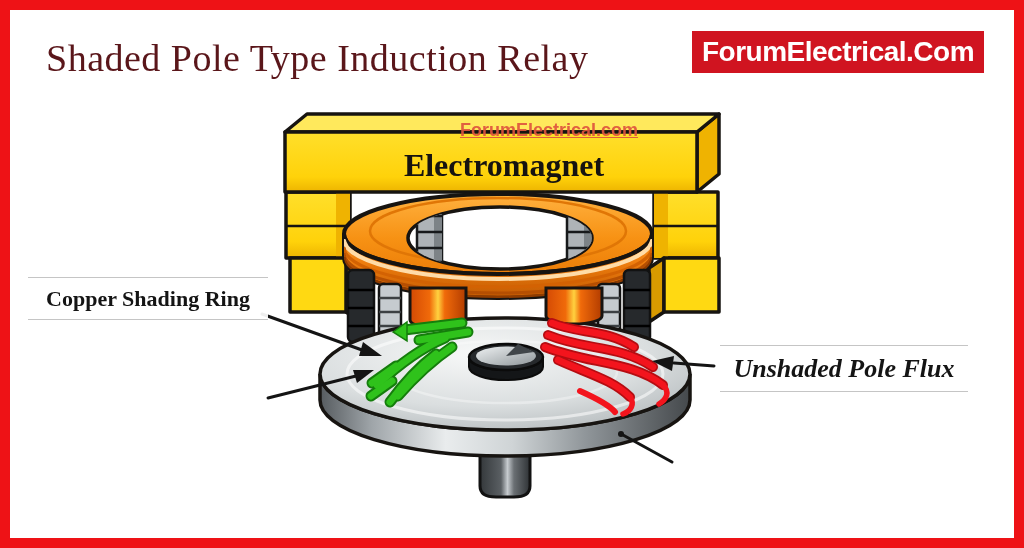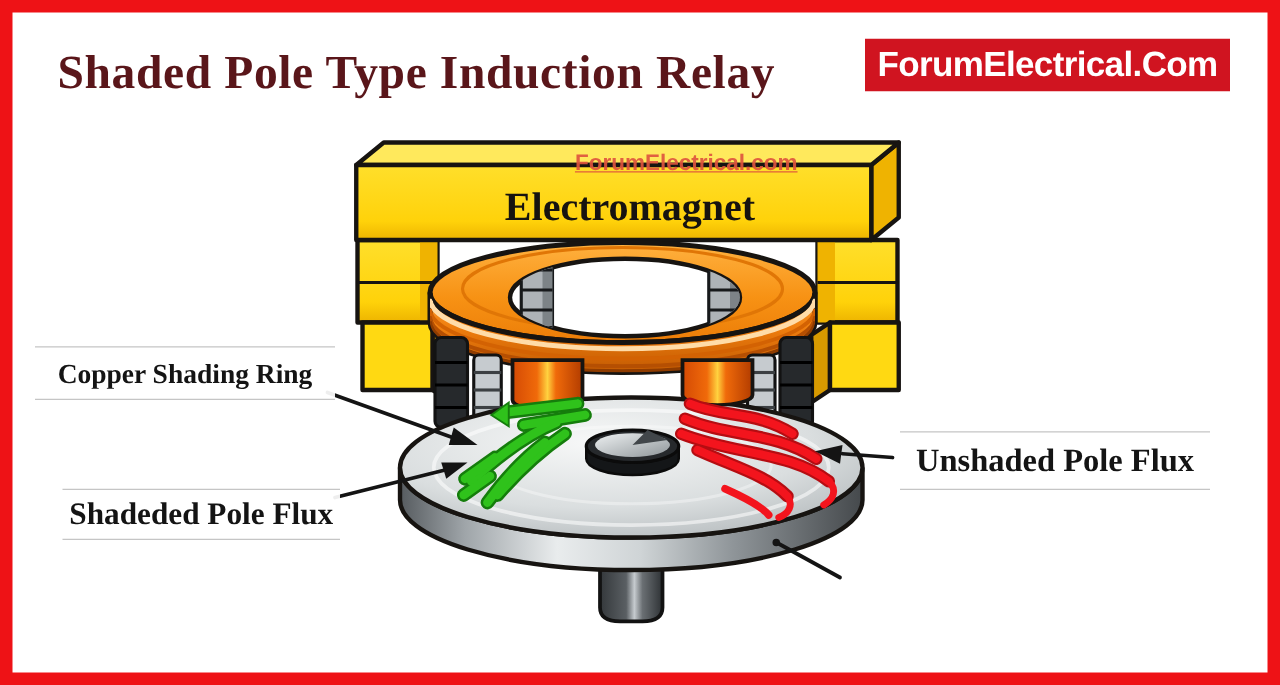--- a/index.html
+++ b/index.html
@@ -9,21 +9,21 @@
     box-sizing:border-box;
     background:#ffffff;
     border:10px solid #ee1216;
     overflow:hidden;
     font-family:"Liberation Serif", serif;
   }
   #art{position:absolute;left:-10px;top:-10px;width:1024px;height:548px;}
   .txt{position:absolute;white-space:nowrap;}
   #title{
     left:36px;top:26px;
-    font-size:38px;font-weight:bold;color:#5a161a;
+    font-size:38px;font-weight:normal;color:#5a161a;
     letter-spacing:0.5px;
   }
   #logo{
     left:682px;top:21px;width:292px;height:42px;
     background:#d01420;color:#ffffff;
     font-family:"Liberation Sans", sans-serif;
     font-weight:bold;font-size:28px;letter-spacing:-0.5px;
     display:flex;align-items:center;justify-content:center;
   }
   #watermark{
@@ -41,21 +41,21 @@
   }
   .callout{
     background:rgba(255,255,255,0.93);
     border-top:1px solid rgba(90,90,90,0.35);
     border-bottom:1px solid rgba(90,90,90,0.35);
     font-weight:bold;color:#141414;
     display:flex;align-items:center;justify-content:center;
   }
   #lbl-copper    {left:18px; top:267px;width:240px;height:41px;font-size:22px;}
   #lbl-shadeded  {left:40px; top:381px;width:222px;height:39px;font-size:25px;}
-  #lbl-unshaded  {left:710px;top:335px;width:248px;height:45px;font-size:26px;}
+  #lbl-unshaded  {left:710px;top:335px;width:248px;height:45px;font-size:26px;font-style:italic;}
   #lbl-shaded    {left:666px;top:442px;width:226px;height:40px;font-size:26px;}
 </style>
 </head>
 <body>
 
 <div id="stage">
 
   <svg id="art" viewBox="0 0 1024 548" xmlns="http://www.w3.org/2000/svg">
     <defs>
       <linearGradient id="barFace" x1="0" y1="0" x2="0" y2="1">
@@ -260,17 +260,16 @@
   <div class="txt" id="logo">
     <span>ForumElectrical.Com</span>
   </div>
 
   <div class="txt" id="watermark">ForumElectrical.com</div>
 
   <div class="txt" id="electromagnet-label">Electromagnet</div>
 
   <div class="txt callout" id="lbl-copper">Copper Shading Ring</div>
 
-  <div class="txt callout" id="lbl-shadeded">Shadeded Pole Flux</div>
 
   <div class="txt callout" id="lbl-unshaded">Unshaded Pole Flux</div>
 
 </div>
 
 </body></html>

